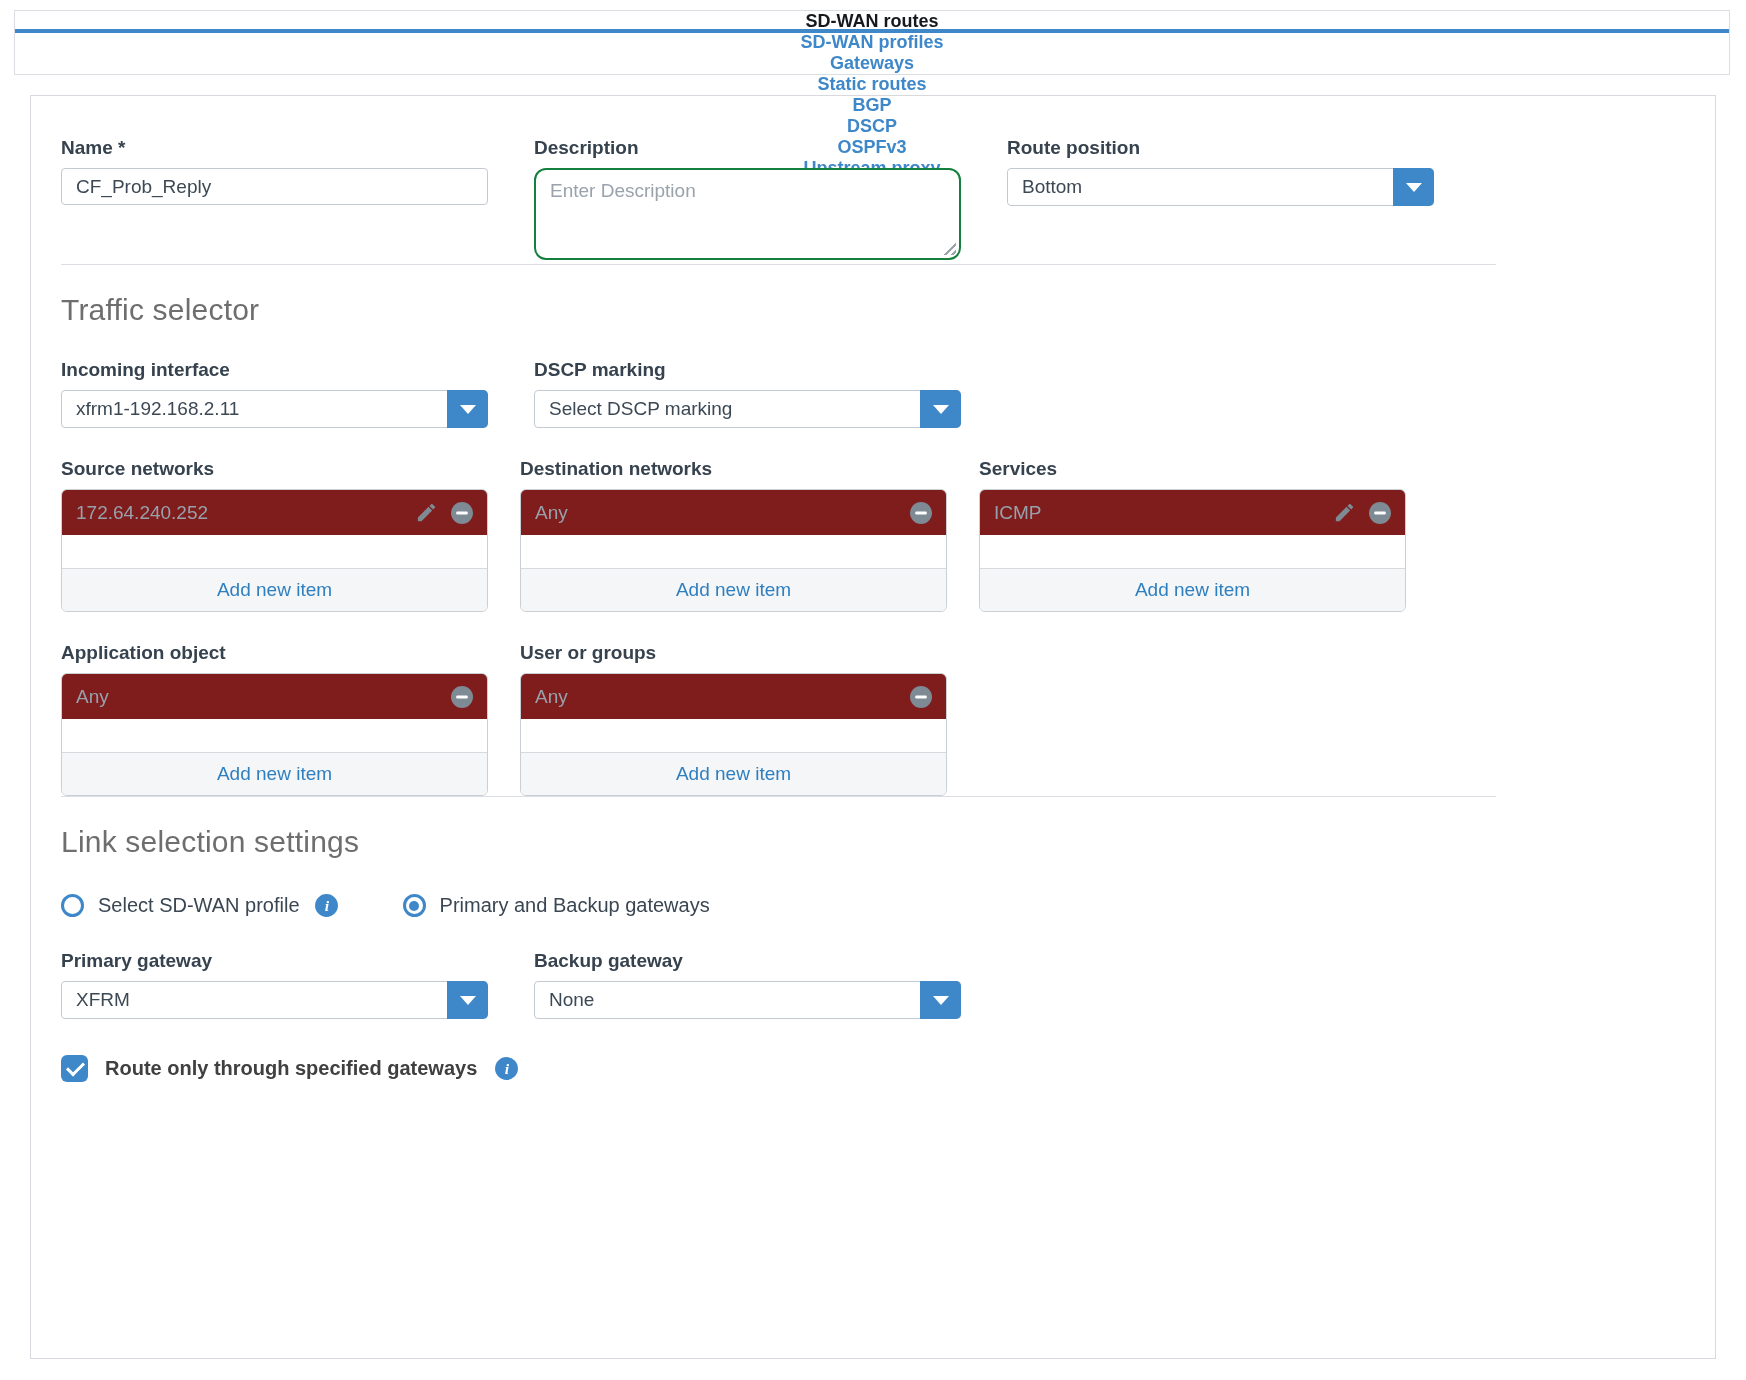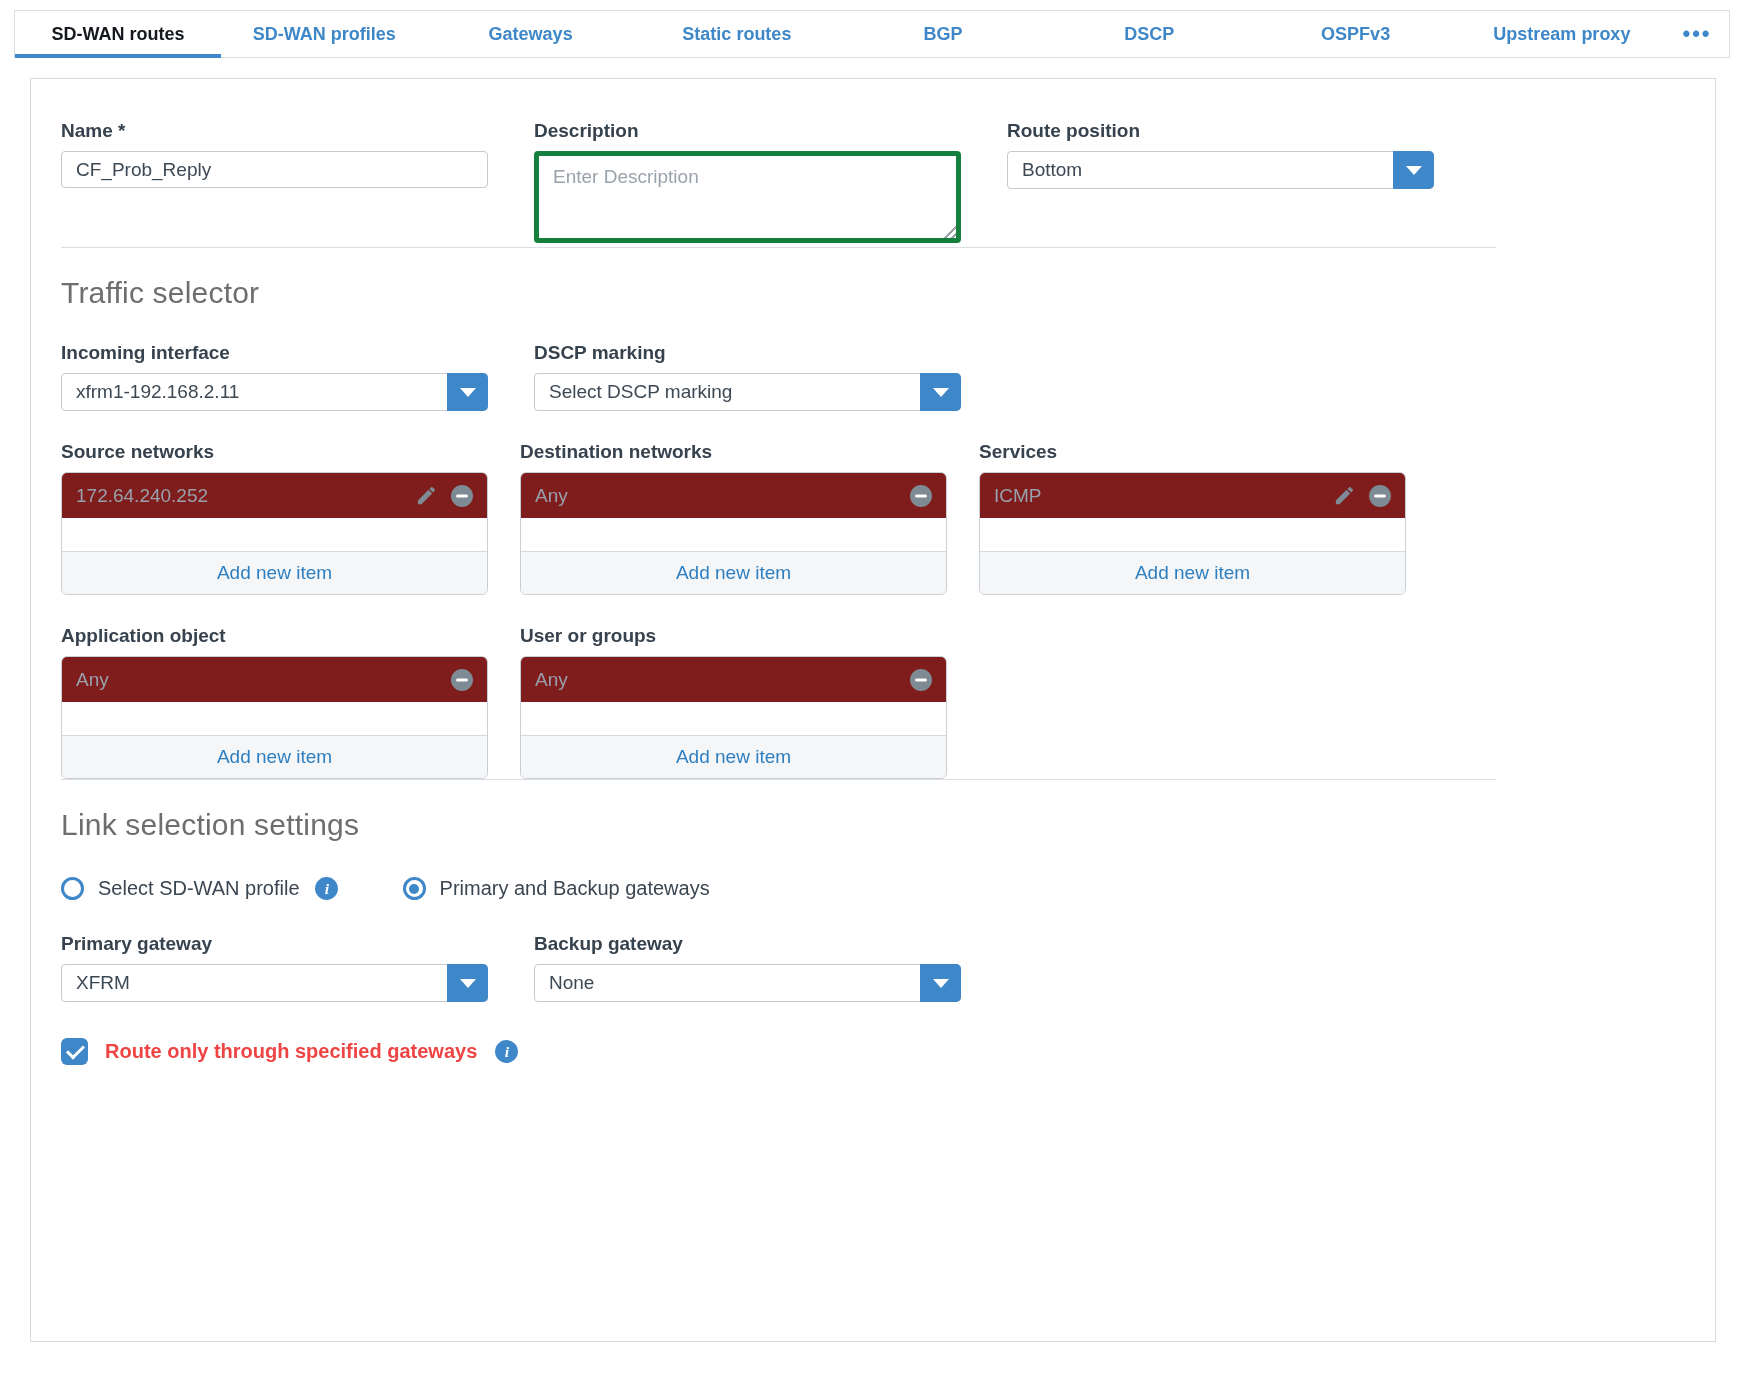--- a/index.html
+++ b/index.html
@@ -8,25 +8,26 @@
     width: 1746px; height: 1380px;
     font-family: "Liberation Sans", sans-serif;
     color: #36424e;
     position: relative;
     overflow: hidden;
   }
 
   
   .tabbar {
     margin: 10px 16px 0 14px;
-    height: 48px;
+    height: 65px;
     border: 1px solid #dadee2;
     display: flex;
     align-items: stretch;
     background: #fff;
+    flex-direction: column;
   }
   .tab {
     flex: 1 1 0;
     display: flex; align-items: center; justify-content: center;
     font-size: 18px; font-weight: 700;
     color: #3e87c8;
     cursor: pointer;
     position: relative;
     white-space: nowrap;
   }
@@ -76,21 +77,21 @@
   input.text-input {
     width: 100%; height: 37px;
     border: 1px solid #c3cad1; border-radius: 4px;
     font-family: "Liberation Sans", sans-serif;
     font-size: 19px; color: #3c4955;
     padding: 0 14px; outline: none; background: #fff;
   }
   .textarea-wrap { position: relative; width: 100%; }
   textarea.text-area {
     width: 100%; height: 92px;
-    border: 5px solid #15803d; border-radius: 4px;
+    border: 2px solid #15803d; border-radius: 12px;
     font-family: "Liberation Sans", sans-serif;
     font-size: 19px; color: #3c4955;
     padding: 10px 14px; outline: none; resize: none; background: #fff;
   }
   textarea.text-area::placeholder { color: #9aa2ab; }
   .resize-handle {
     position: absolute; right: 5px; bottom: 9px;
     width: 15px; height: 15px;
     background: repeating-linear-gradient(135deg,
       transparent 0 3px, #9aa2ab 3px 4.8px);
@@ -167,21 +168,21 @@
     width: 27px; height: 27px; border-radius: 6px;
     background: #3e87c8; position: relative; cursor: pointer;
     flex: 0 0 auto;
   }
   .checkbox::after {
     content: ""; position: absolute; left: 6px; top: 7px;
     width: 14px; height: 7px;
     border-left: 3px solid #fff; border-bottom: 3px solid #fff;
     transform: rotate(-45deg);
   }
-  .checkbox-label { font-size: 20px; font-weight: 700; color: #ef4444; }
+  .checkbox-label { font-size: 20px; font-weight: 700; color: #404040; }
 
   .info-icon { display: inline-flex; cursor: pointer; }
 
   
   .mt-divider1 { margin-top: 38px; }
   .mt-heading  { margin-top: 28px; }
   .mt-row      { margin-top: 32px; }
   .mt-listrow  { margin-top: 30px; gap: 32px; }
   .mt-divider2 { margin-top: 48px; }
   .mt-radio    { margin-top: 34px; }

